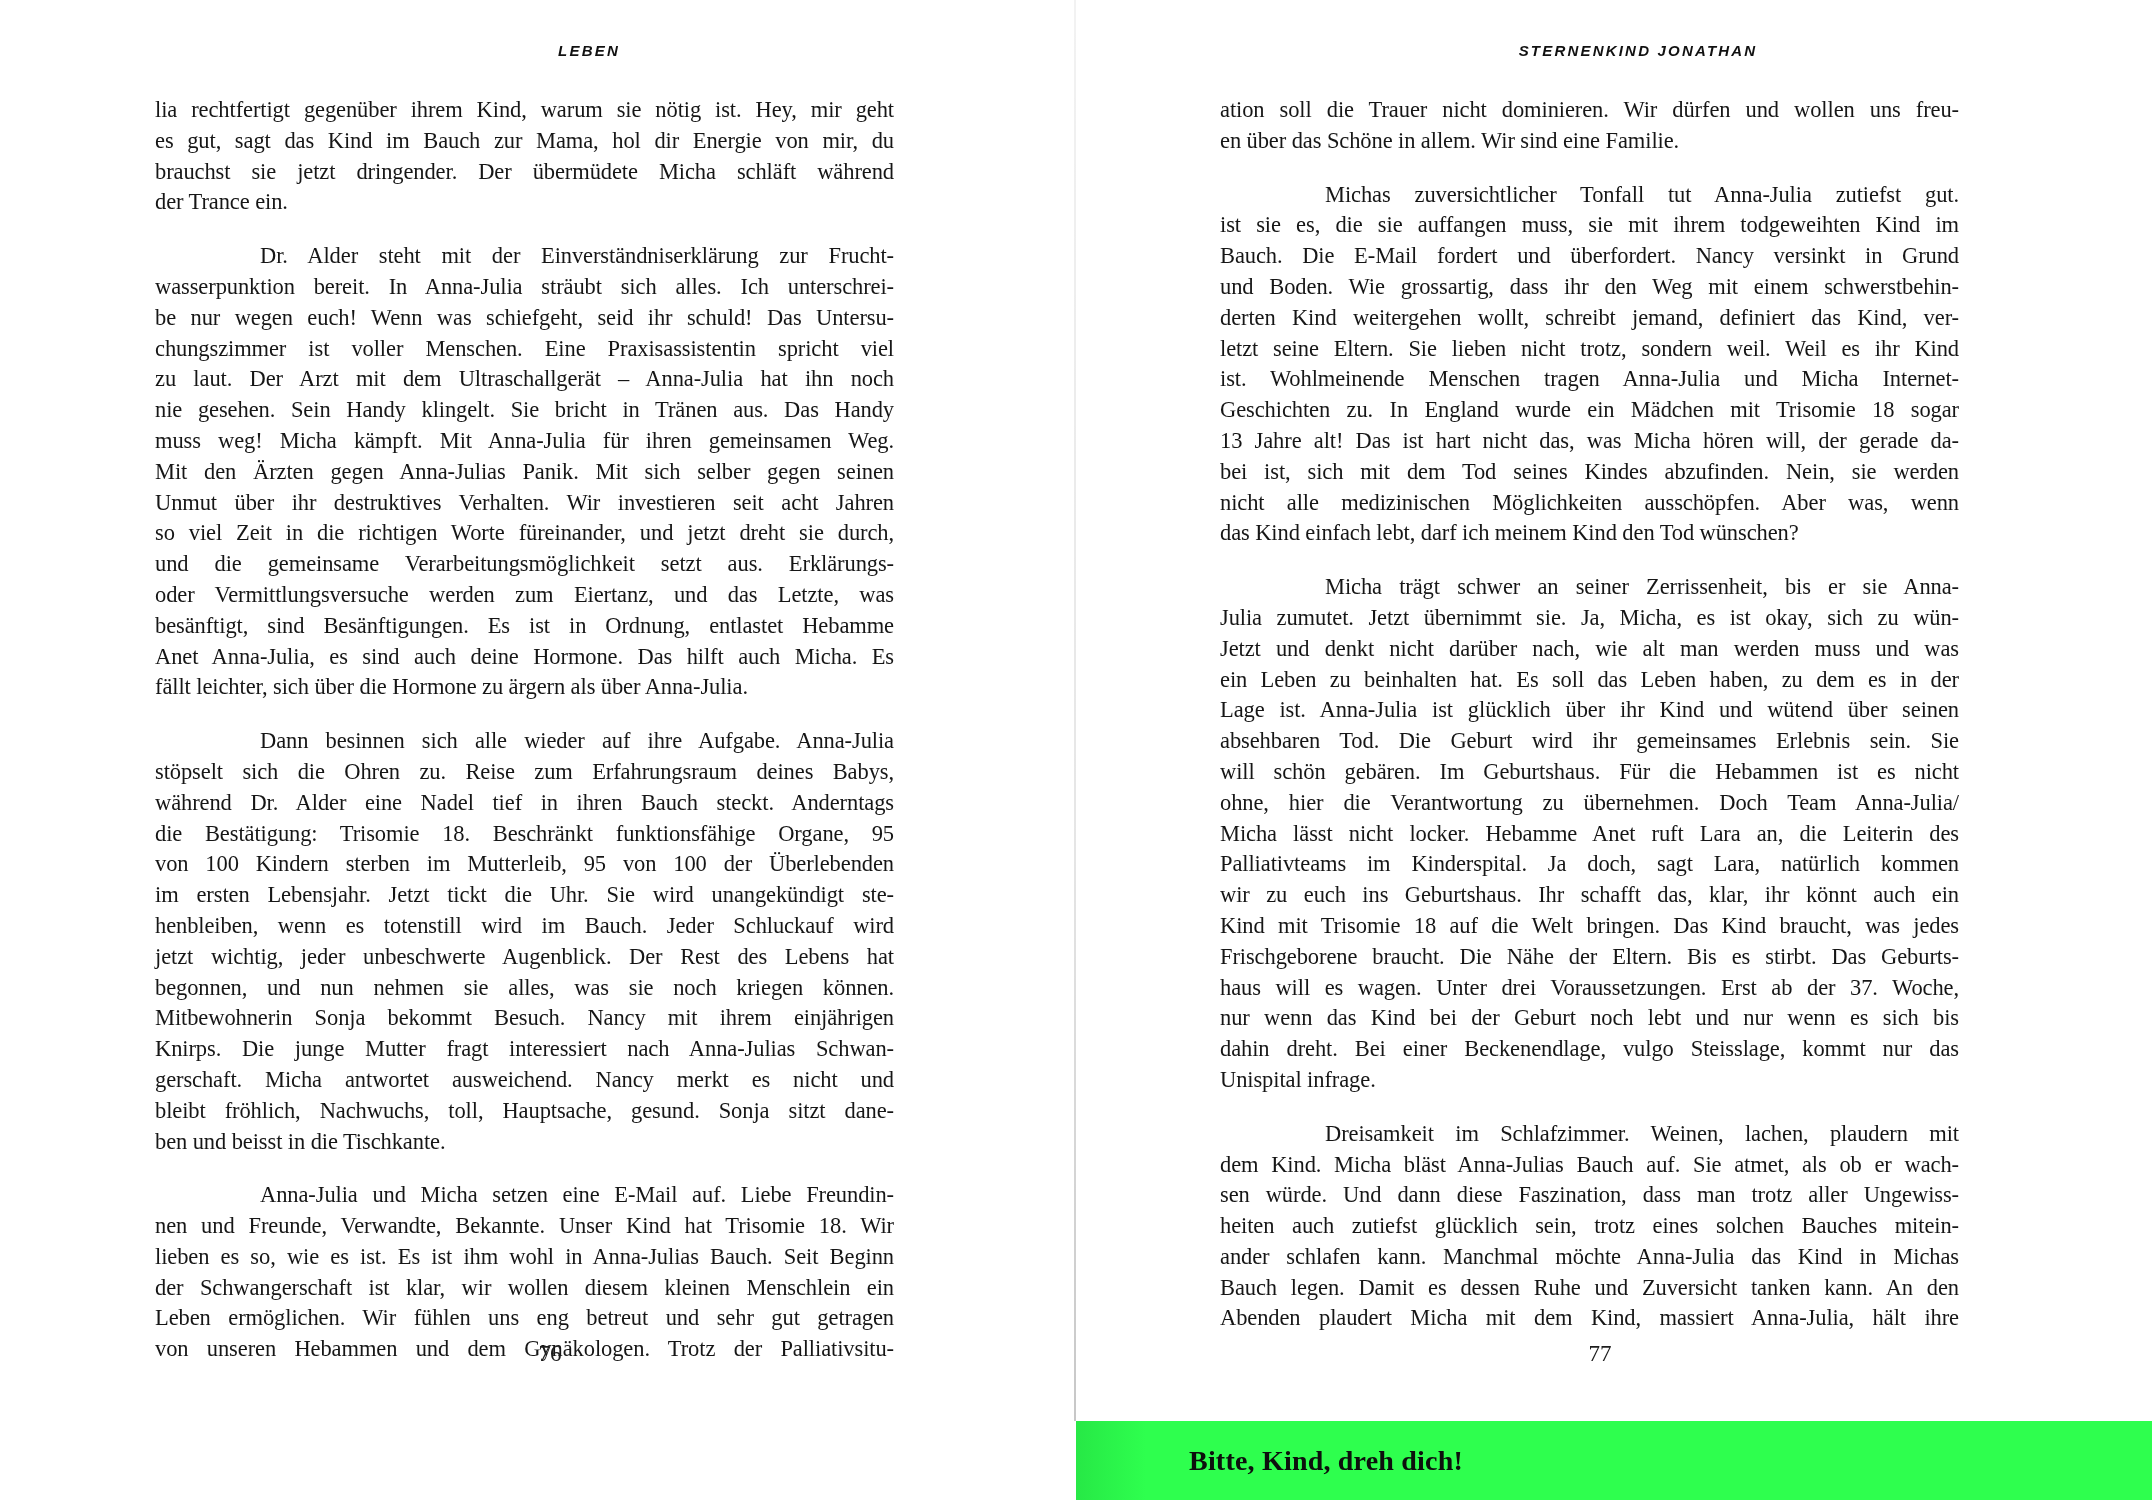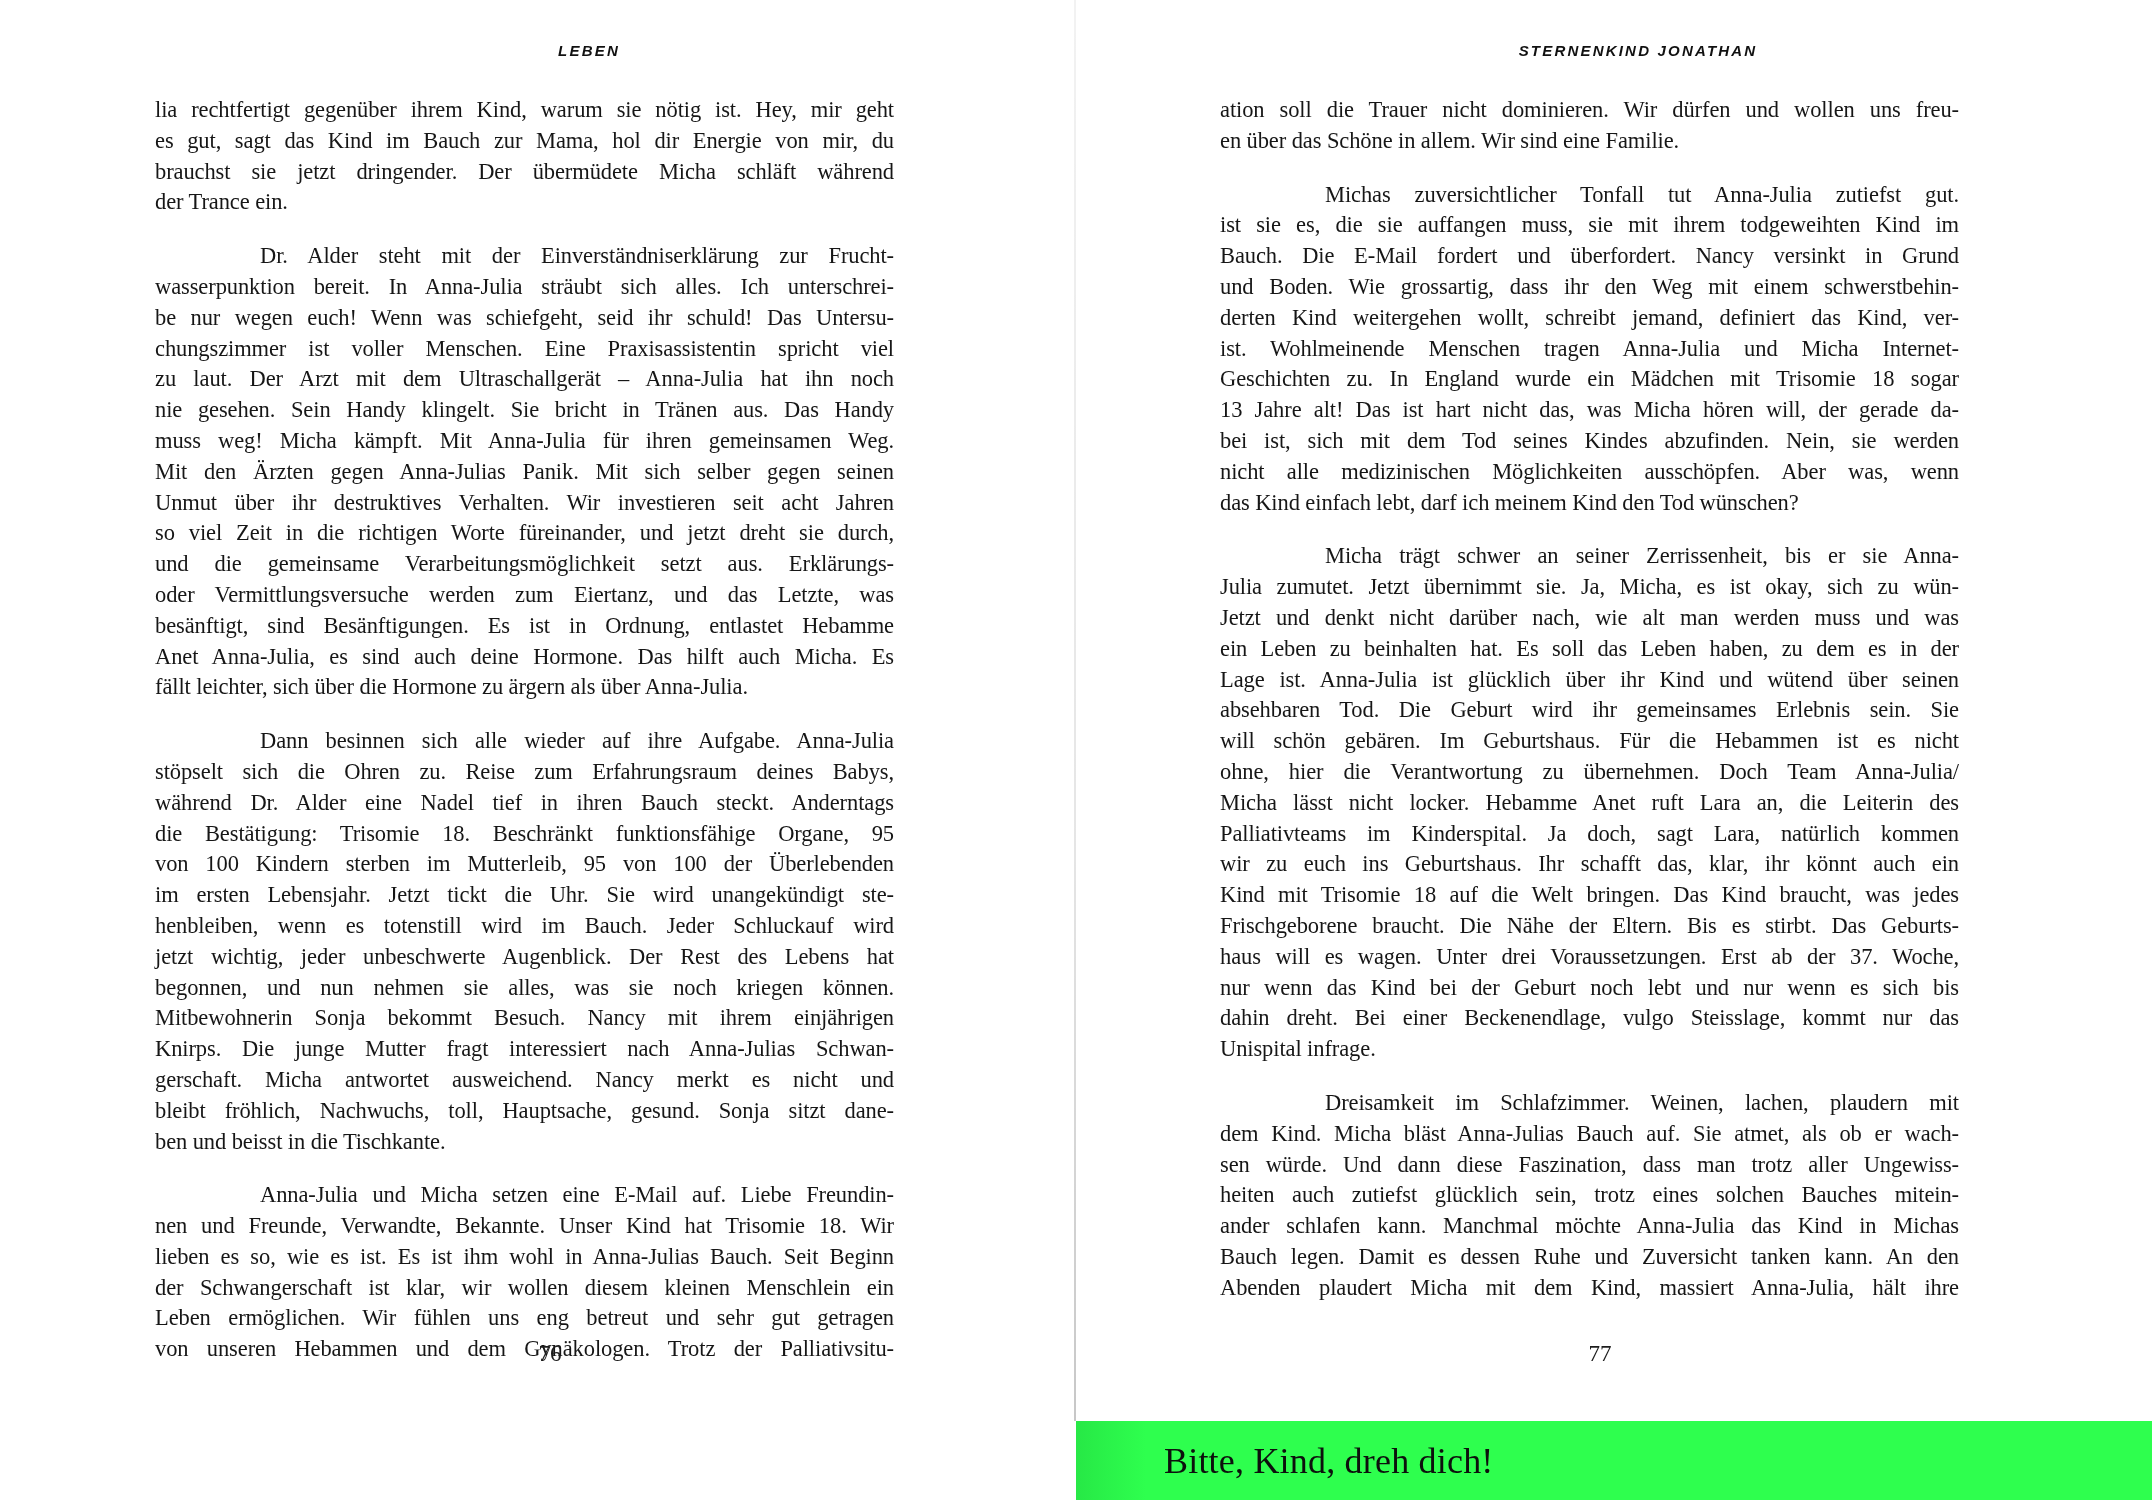--- a/index.html
+++ b/index.html
@@ -75,24 +75,24 @@
     position: absolute;
     left: 1076px;
     top: 1421px;
     width: 1076px;
     height: 79px;
     background: #2eff4e;
     display: flex;
     align-items: center;
   }
   #banner-title {
-    margin-left: 88px;
+    margin-left: 113px;
     font-family: "Liberation Serif", serif;
-    font-weight: normal;
-    font-size: 36px;
+    font-weight: bold;
+    font-size: 28px;
     letter-spacing: 0.2px;
     color: #0d100d;
     white-space: nowrap;
   }
 </style>
 </head>
 <body>
 
 <div id="spread" style="background: rgb(255, 255, 255);">
 
@@ -143,20 +143,21 @@
     </div>
 
   <div class="text-column" id="col-right">
       <div class="line just">ation soll die Trauer nicht dominieren. Wir dürfen und wollen uns freu-</div>
       <div class="line">en über das Schöne in allem. Wir sind eine Familie.</div>
       <div class="line just ind">Michas zuversichtlicher Tonfall tut Anna-Julia zutiefst gut.</div>
       <div class="line just">ist sie es, die sie auffangen muss, sie mit ihrem todgeweihten Kind im</div>
       <div class="line just">Bauch. Die E-Mail fordert und überfordert. Nancy versinkt in Grund</div>
       <div class="line just">und Boden. Wie grossartig, dass ihr den Weg mit einem schwerstbehin-</div>
       <div class="line just">derten Kind weitergehen wollt, schreibt jemand, definiert das Kind, ver-</div>
+      <div class="line just">letzt seine Eltern. Sie lieben nicht trotz, sondern weil. Weil es ihr Kind</div>
       <div class="line just">ist. Wohlmeinende Menschen tragen Anna-Julia und Micha Internet-</div>
       <div class="line just">Geschichten zu. In England wurde ein Mädchen mit Trisomie 18 sogar</div>
       <div class="line just">13 Jahre alt! Das ist hart nicht das, was Micha hören will, der gerade da-</div>
       <div class="line just">bei ist, sich mit dem Tod seines Kindes abzufinden. Nein, sie werden</div>
       <div class="line just">nicht alle medizinischen Möglichkeiten ausschöpfen. Aber was, wenn</div>
       <div class="line">das Kind einfach lebt, darf ich meinem Kind den Tod wünschen?</div>
       <div class="line just ind">Micha trägt schwer an seiner Zerrissenheit, bis er sie Anna-</div>
       <div class="line just">Julia zumutet. Jetzt übernimmt sie. Ja, Micha, es ist okay, sich zu wün-</div>
       <div class="line just">Jetzt und denkt nicht darüber nach, wie alt man werden muss und was</div>
       <div class="line just">ein Leben zu beinhalten hat. Es soll das Leben haben, zu dem es in der</div>

